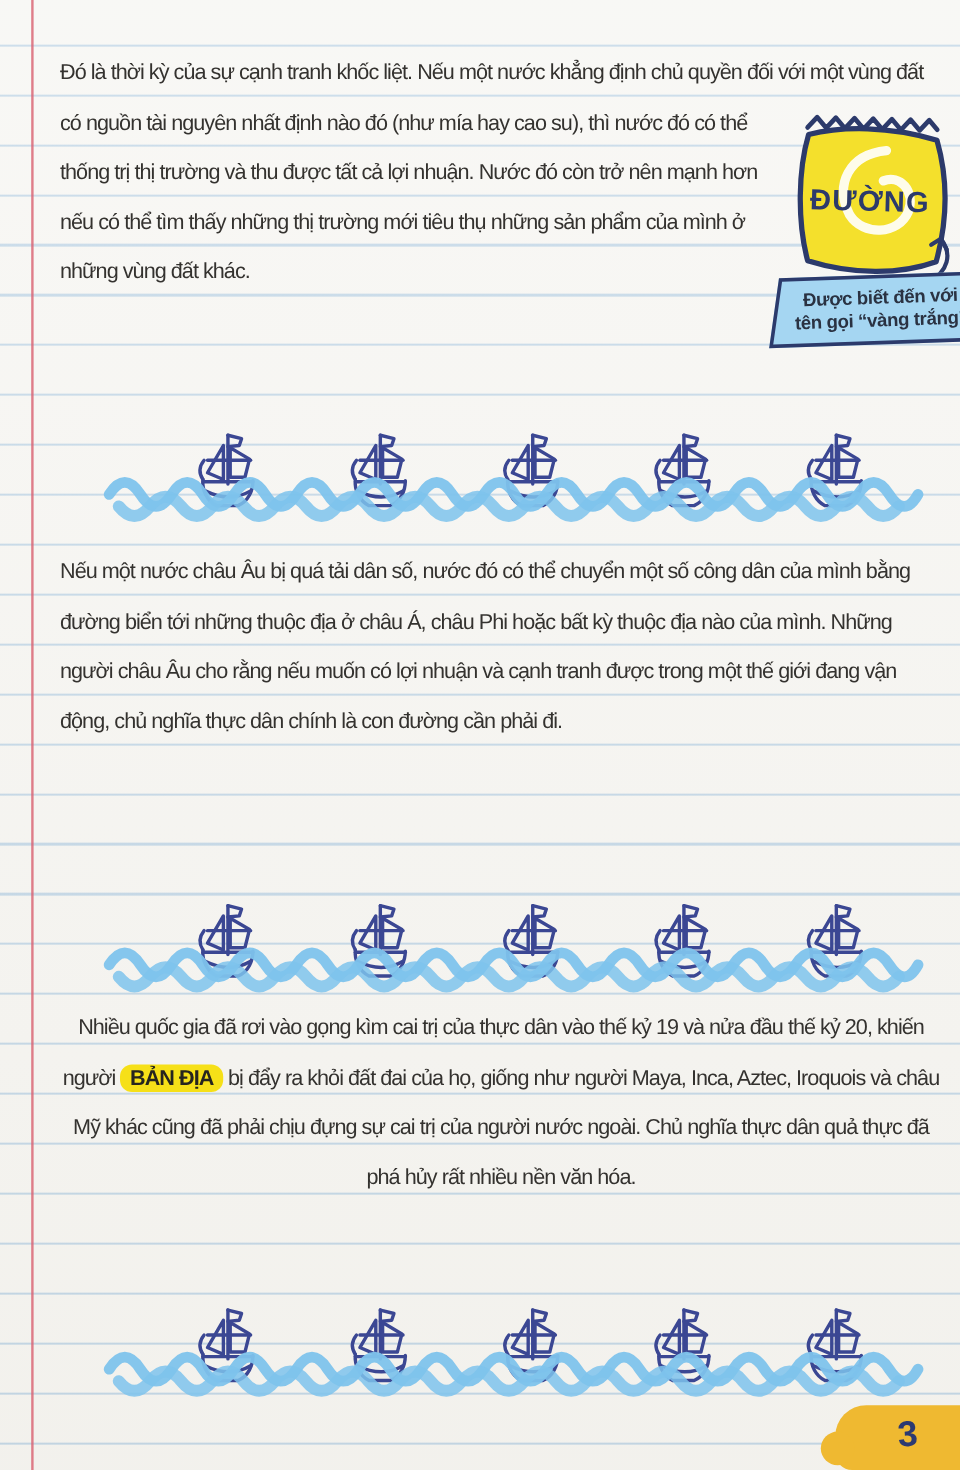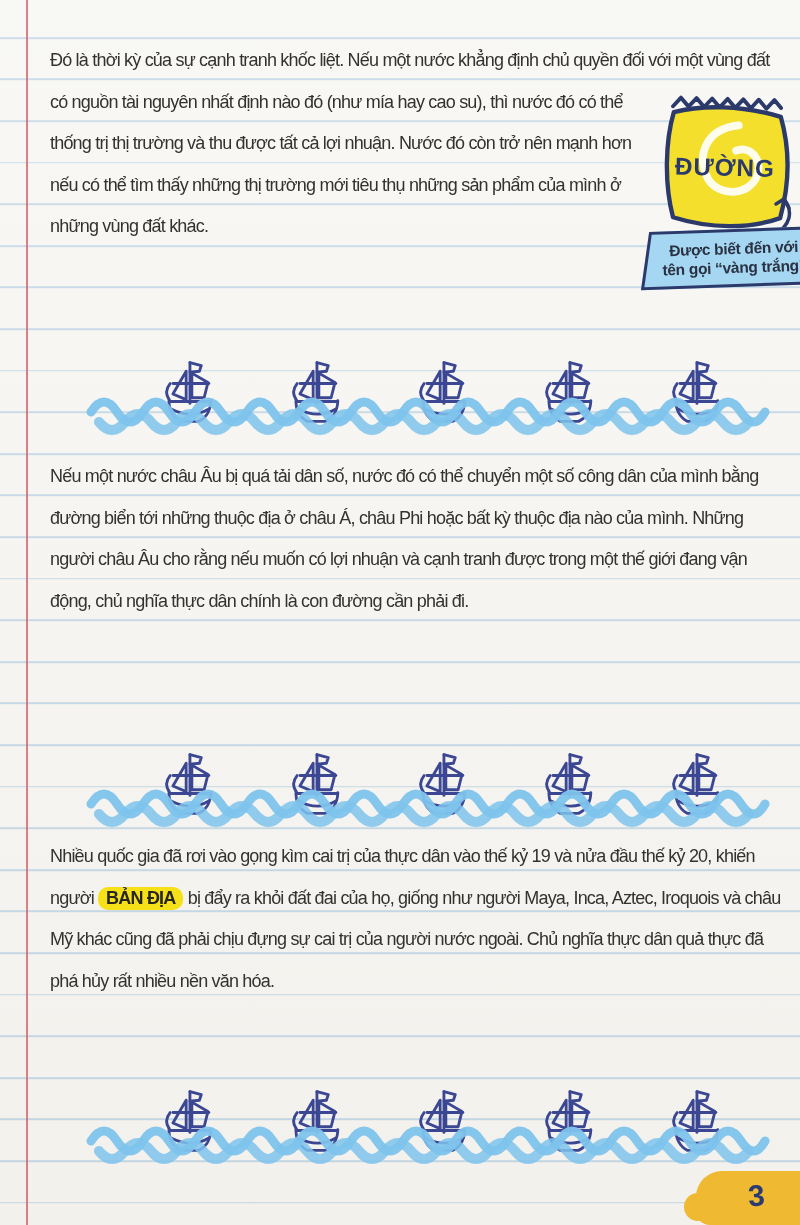--- a/index.html
+++ b/index.html
@@ -25,21 +25,21 @@
     position:absolute;left:26px;top:0;width:2px;height:100%;
     background:rgba(216,94,110,0.8);
   }
   .para{
     position:absolute;left:50px;width:735px;
     font-size:18px;line-height:41.6px;letter-spacing:-0.8px;
     color:#34322f;
   }
   .p1{top:40px;}
   .p2{top:456px;}
-  .p3{top:836px;}
+  .p3{top:836px;text-align:center;}
   .bag-spacer{
     float:right;width:140px;height:248px;
     shape-outside:inset(52px 0 0 0);
   }
   .hl{
     font-weight:bold;
     background:#f6e018;
     border-radius:10px;
     padding:1px 8px 2px 8px;
     color:#26251f;

